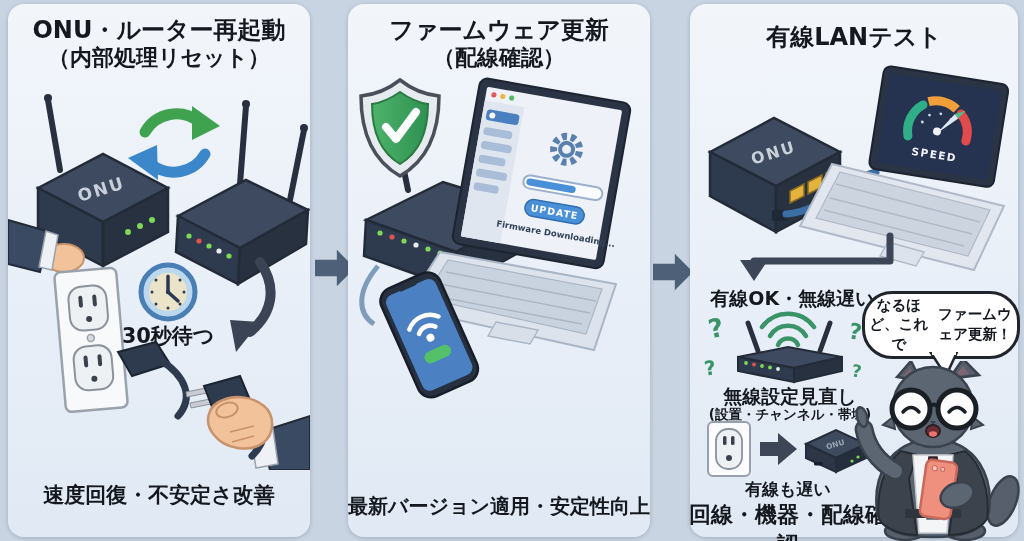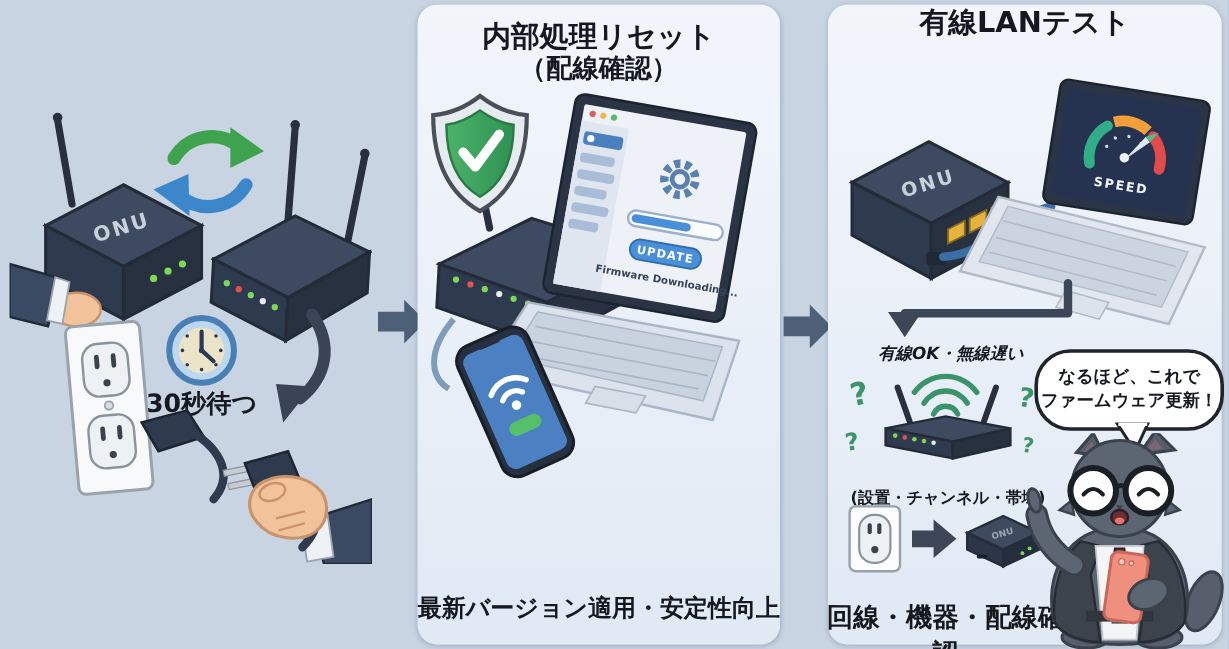--- a/index.html
+++ b/index.html
@@ -10,30 +10,37 @@
   .panel-1{left:8px;width:302px;}
   .panel-2{left:348px;width:302px;}
   .panel-3{left:690px;width:328px;}
   .abs{position:absolute;}
   .ttl{width:100%;text-align:center;font-weight:bold;color:#15191f;line-height:1.22;}
   .ttl .l1{font-size:24px;display:block;}
   .ttl .l2{font-size:22px;display:block;}
   .result{position:absolute;width:100%;text-align:center;font-weight:bold;color:#15191f;font-size:21px;}
   .small-label{position:absolute;text-align:center;font-weight:bold;color:#15191f;}
   .bubble{position:absolute;background:#ffffff;border:3px solid #20252c;border-radius:30px;
-          display:flex;flex-direction:column;align-items:center;justify-content:center;
+          display:flex;align-items:center;justify-content:center;
           font-weight:bold;color:#15191f;font-size:14.5px;line-height:1.35;text-align:center;}
   svg{display:block;}
   text{font-family:"DejaVu Sans","Liberation Sans",sans-serif;}
 </style>
 </head>
 <body>
 
 <div class="stage">
 
+  <div class="panel panel-1">
+    <div class="ttl abs" style="top:12px;">
+      <span class="l1">ONU・ルーター再起動</span>
+      <span class="l2">（内部処理リセット）</span>
+    </div>
+    <div class="result" style="top:477px;">速度回復・不安定さ改善</div>
+  </div>
 
   <svg class="abs" style="left:8px;top:70px;" width="302" height="400" viewBox="0 0 302 400">
 
     <g>
       <path d="M137 62 A36 36 0 0 1 191 52" stroke="#3fa24e" stroke-width="11" fill="none" stroke-linecap="round"></path>
       <polygon points="184,36 212,56 184,70" fill="#3fa24e"></polygon>
       <path d="M197 84 A36 36 0 0 1 143 94" stroke="#3c87c9" stroke-width="11" fill="none" stroke-linecap="round"></path>
       <polygon points="150,110 120,88 149,75" fill="#3c87c9"></polygon>
     </g>
 
@@ -122,21 +129,21 @@
       <path d="M224 372 L246 366 M222 362 L246 356" stroke="#c8926a" stroke-width="1.8" fill="none"></path>
     </g>
   </svg>
 
   <svg class="abs" style="left:314px;top:248px;" width="42" height="40" viewBox="0 0 44 44">
     <polygon points="0,13 24,13 24,2 44,22 24,42 24,31 0,31" fill="#4d6078"></polygon>
   </svg>
 
   <div class="panel panel-2">
     <div class="ttl abs" style="top:12px;">
-      <span class="l1">内部処理リセット</span>
+      <span class="l1">ファームウェア更新</span>
       <span class="l2">（配線確認）</span>
     </div>
     <div class="result" style="top:477px;font-size:20px;margin-top:12px;">最新バージョン適用・安定性向上</div>
   </div>
 
   <svg class="abs" style="left:348px;top:70px;" width="302" height="400" viewBox="0 0 302 400">
 
     <path d="M30 196 C8 222 10 244 26 254" stroke="#7f9cba" stroke-width="5" fill="none"></path>
     <path d="M182 162 C214 170 228 178 242 190" stroke="#7f9cba" stroke-width="5" fill="none"></path>
 
@@ -207,21 +214,21 @@
       <circle cx="32" cy="62" r="4" fill="#ffffff"></circle>
       <rect x="18" y="74" width="28" height="12" rx="6" fill="#55c06a"></rect>
     </g>
   </svg>
 
   <svg class="abs" style="left:652px;top:252px;" width="42" height="40" viewBox="0 0 44 44">
     <polygon points="0,13 24,13 24,2 44,22 24,42 24,31 0,31" fill="#4d6078"></polygon>
   </svg>
 
   <div class="panel panel-3">
-    <div class="ttl abs" style="top:1px;">
+    <div class="ttl abs" style="top:19px;">
       <span class="l1">有線LANテスト</span>
     </div>
   </div>
 
   <svg class="abs" style="left:692px;top:64px;" width="326" height="224" viewBox="0 0 326 224">
     <g>
       <polygon points="18,88 82,54 148,88 84,122" fill="#3d4a60" stroke="#232b38" stroke-width="2.5"></polygon>
       <polygon points="18,88 84,122 84,168 18,132" fill="#2e3a4d" stroke="#232b38" stroke-width="2.5"></polygon>
       <polygon points="84,122 148,88 148,134 84,168" fill="#27313f" stroke="#232b38" stroke-width="2.5"></polygon>
       <text x="83" y="94" transform="rotate(-17 83 94)" text-anchor="middle" font-size="16" font-weight="bold" fill="#c8d0da" letter-spacing="2">ONU</text>
@@ -251,21 +258,21 @@
         <circle cx="58" cy="53" r="4" fill="#eef2f8"></circle>
         <text x="59" y="80" text-anchor="middle" font-size="10.5" font-weight="bold" fill="#f0f4fa" letter-spacing="1.5">SPEED</text>
       </g>
     </g>
     <g>
       <path d="M198 172 L198 197 L62 197" stroke="#3c4657" stroke-width="7" fill="none" stroke-linejoin="round" stroke-linecap="round"></path>
       <polygon points="48,196 76,196 62,217" fill="#3c4657"></polygon>
     </g>
   </svg>
 
-  <div class="small-label" style="left:700px;top:286px;width:185px;font-size:14px;font-style:italic;">有線OK・無線遅い</div>
+  <div class="small-label" style="left:700px;top:286px;width:185px;font-size:19px;">有線OK・無線遅い</div>
 
   <svg class="abs" style="left:702px;top:305px;" width="170" height="80" viewBox="0 0 170 80">
     <g>
       <path d="M60 22 A32 32 0 0 1 112 22" stroke="#3a9468" stroke-width="4.5" fill="none" stroke-linecap="round"></path>
       <path d="M68 31 A21 21 0 0 1 104 31" stroke="#3a9468" stroke-width="4.5" fill="none" stroke-linecap="round"></path>
       <path d="M76 40 A11 11 0 0 1 96 40" stroke="#3a9468" stroke-width="4.5" fill="none" stroke-linecap="round"></path>
       <circle cx="86" cy="47" r="3.5" fill="#3a9468"></circle>
     </g>
     <path d="M56 46 L46 18" stroke="#28303f" stroke-width="5" stroke-linecap="round"></path>
     <path d="M118 46 L128 18" stroke="#28303f" stroke-width="5" stroke-linecap="round"></path>
@@ -276,20 +283,21 @@
       <circle cx="52" cy="59.5" r="1.9" fill="#e0524e"></circle>
     <circle cx="60" cy="61" r="1.9" fill="#7ed957"></circle>
       <circle cx="68" cy="62.5" r="1.9" fill="#7ed957"></circle>
     <circle cx="76" cy="64" r="1.9" fill="#e8ecef"></circle>
     <text x="16" y="32" transform="rotate(-12 16 32)" text-anchor="middle" font-size="26" font-weight="bold" fill="#3a9468">?</text>
     <text x="9" y="70" transform="rotate(-8 9 70)" text-anchor="middle" font-size="20" font-weight="bold" fill="#3a9468">?</text>
     <text x="152" y="34" transform="rotate(10 152 34)" text-anchor="middle" font-size="22" font-weight="bold" fill="#3a9468">?</text>
     <text x="154" y="72" transform="rotate(8 154 72)" text-anchor="middle" font-size="17" font-weight="bold" fill="#3a9468">?</text>
   </svg>
 
+  <div class="small-label" style="left:690px;top:384px;width:200px;font-size:19px;">無線設定見直し</div>
   <div class="small-label" style="left:684px;top:406px;width:212px;font-size:13.5px;">(設置・チャンネル・帯域)</div>
 
   <svg class="abs" style="left:702px;top:420px;" width="170" height="58" viewBox="0 0 170 58">
     <g>
       <rect x="6" y="2" width="42" height="54" rx="5" fill="#fbfcfd" stroke="#98a0ac" stroke-width="2"></rect>
       <rect x="14" y="9" width="26" height="40" rx="12" fill="#eef1f4" stroke="#8a929c" stroke-width="1.8"></rect>
       <rect x="21" y="16" width="3.5" height="9" rx="1.5" fill="#3a424e"></rect>
       <rect x="29" y="16" width="3.5" height="9" rx="1.5" fill="#3a424e"></rect>
       <circle cx="27" cy="38" r="3" fill="#3a424e"></circle>
     </g>
@@ -298,20 +306,21 @@
       <polygon points="104,24 134,10 164,24 134,38" fill="#3e4a5e" stroke="#242d3b" stroke-width="2"></polygon>
       <polygon points="104,24 134,38 134,52 104,38" fill="#2c3646" stroke="#242d3b" stroke-width="2"></polygon>
       <polygon points="134,38 164,24 164,38 134,52" fill="#242e3c" stroke="#242d3b" stroke-width="2"></polygon>
       <text x="134" y="27" transform="rotate(-16 134 27)" text-anchor="middle" font-size="7.5" font-weight="bold" fill="#9aa6b4">ONU</text>
       <rect x="112" y="42" width="9" height="3.5" rx="1.5" fill="#16202c"></rect>
       <circle cx="150" cy="41" r="1.6" fill="#7ed957"></circle>
         <circle cx="156" cy="37" r="1.6" fill="#7ed957"></circle>
     </g>
   </svg>
 
+  <div class="small-label" style="left:698px;top:478px;width:180px;font-size:17px;">有線も遅い</div>
   <div class="small-label" style="left:688px;top:500px;width:200px;font-size:22px;">回線・機器・配線確認</div>
 
   <div class="bubble" style="left:862px;top:291px;width:152px;height:62px;">
     <span>なるほど、これで</span>
     <span>ファームウェア更新！</span>
   </div>
   <svg class="abs" style="left:928px;top:352px;" width="32" height="26" viewBox="0 0 32 26">
     <polygon points="3,1 29,0 18,24" fill="#ffffff" stroke="#20252c" stroke-width="2.5"></polygon>
     <rect x="4" y="0" width="24" height="3" fill="#ffffff"></rect>
   </svg>

